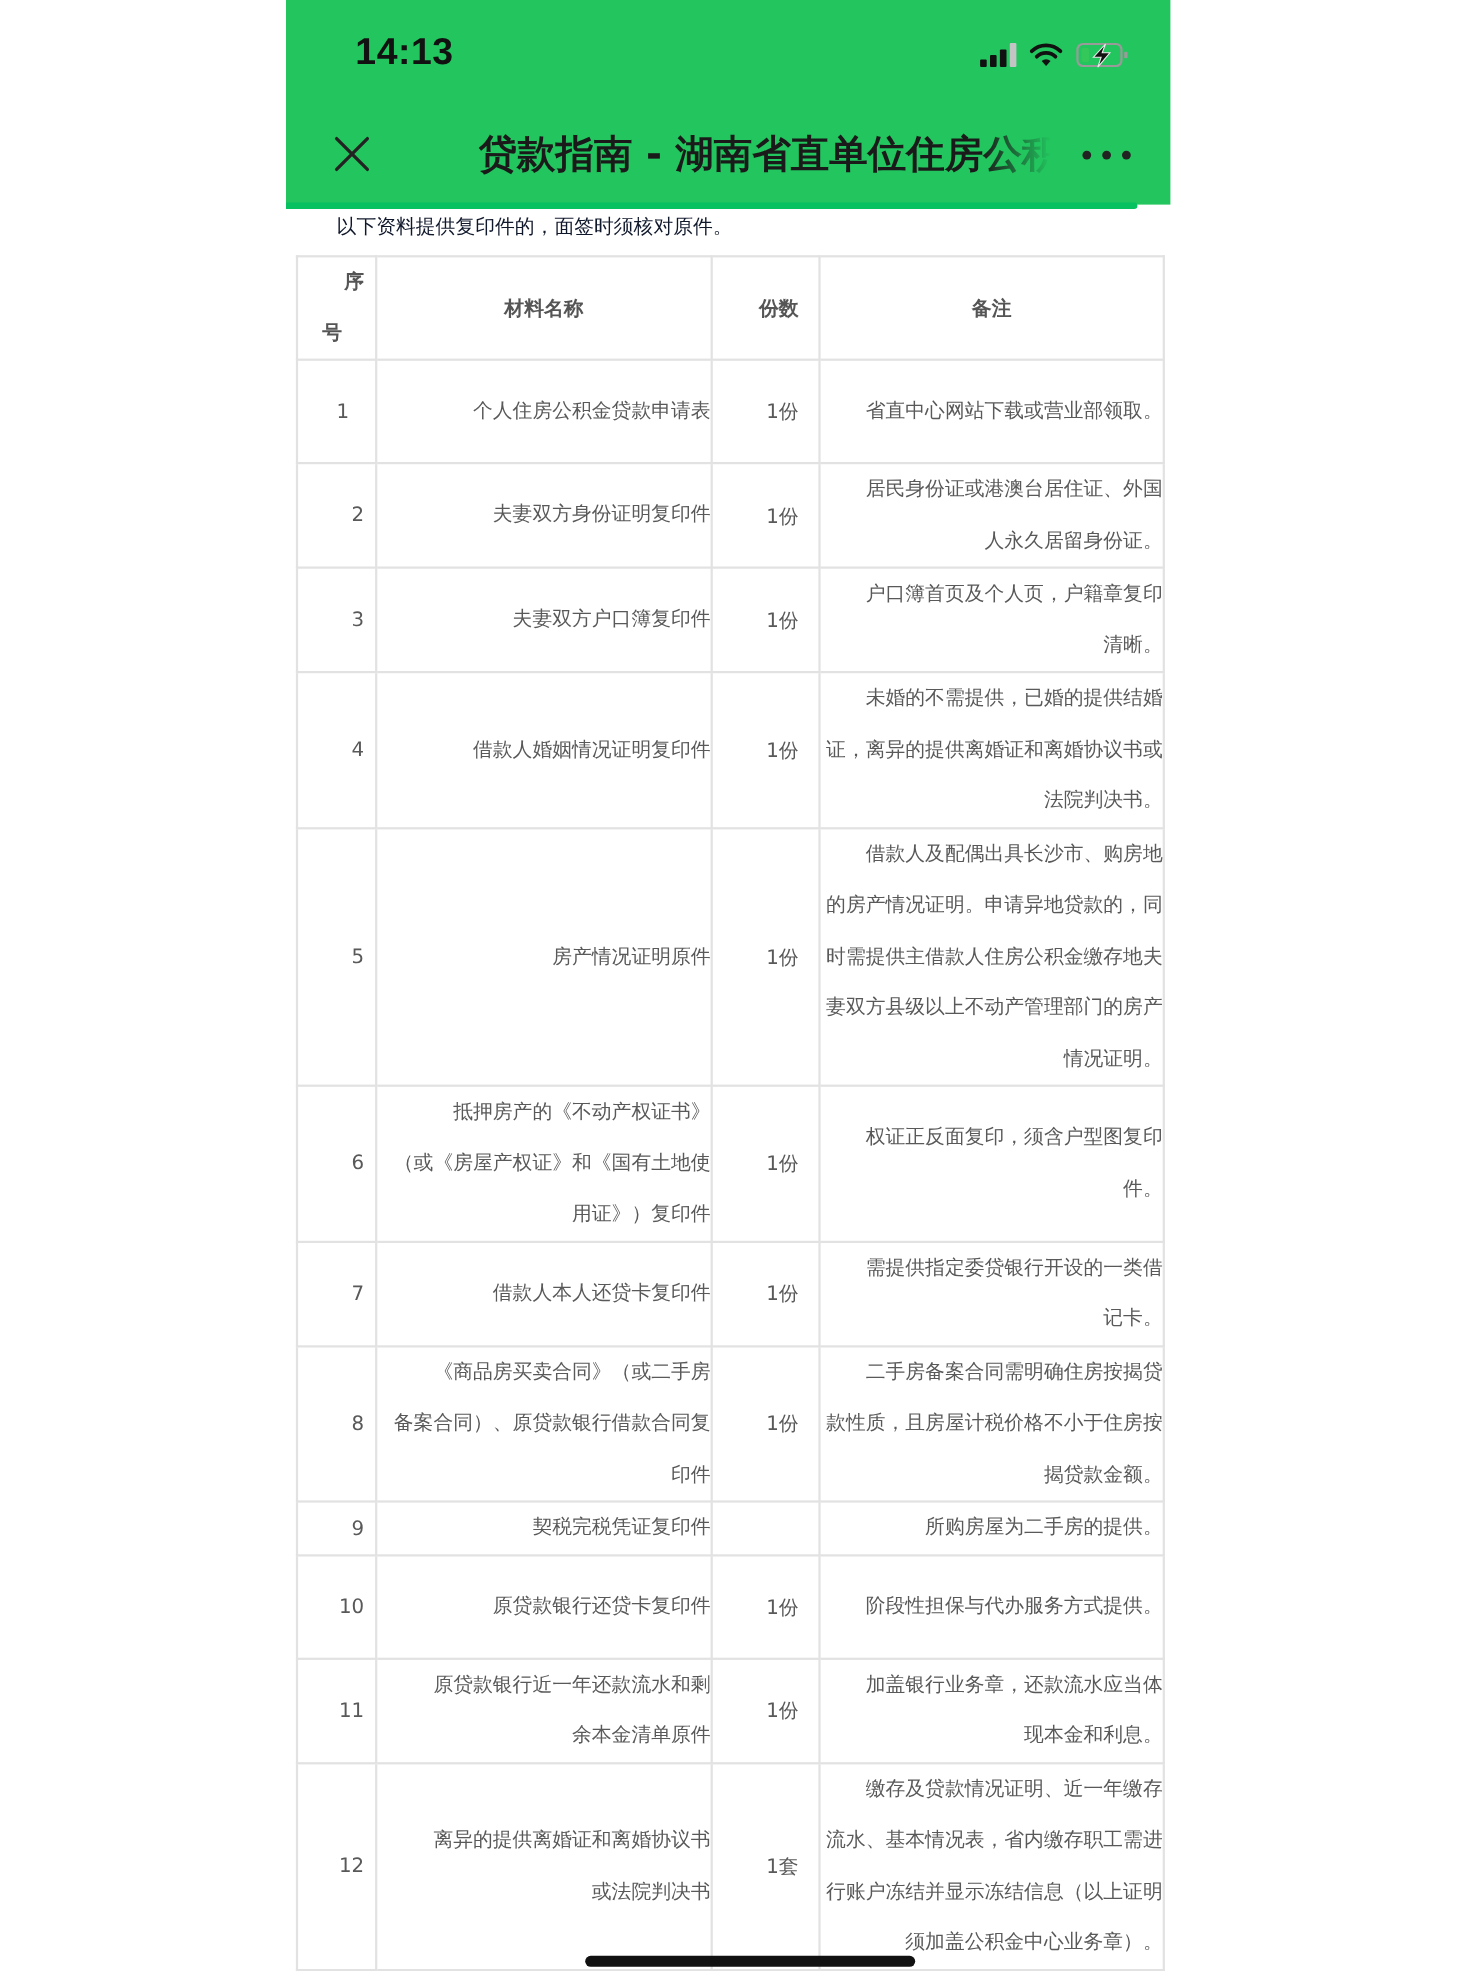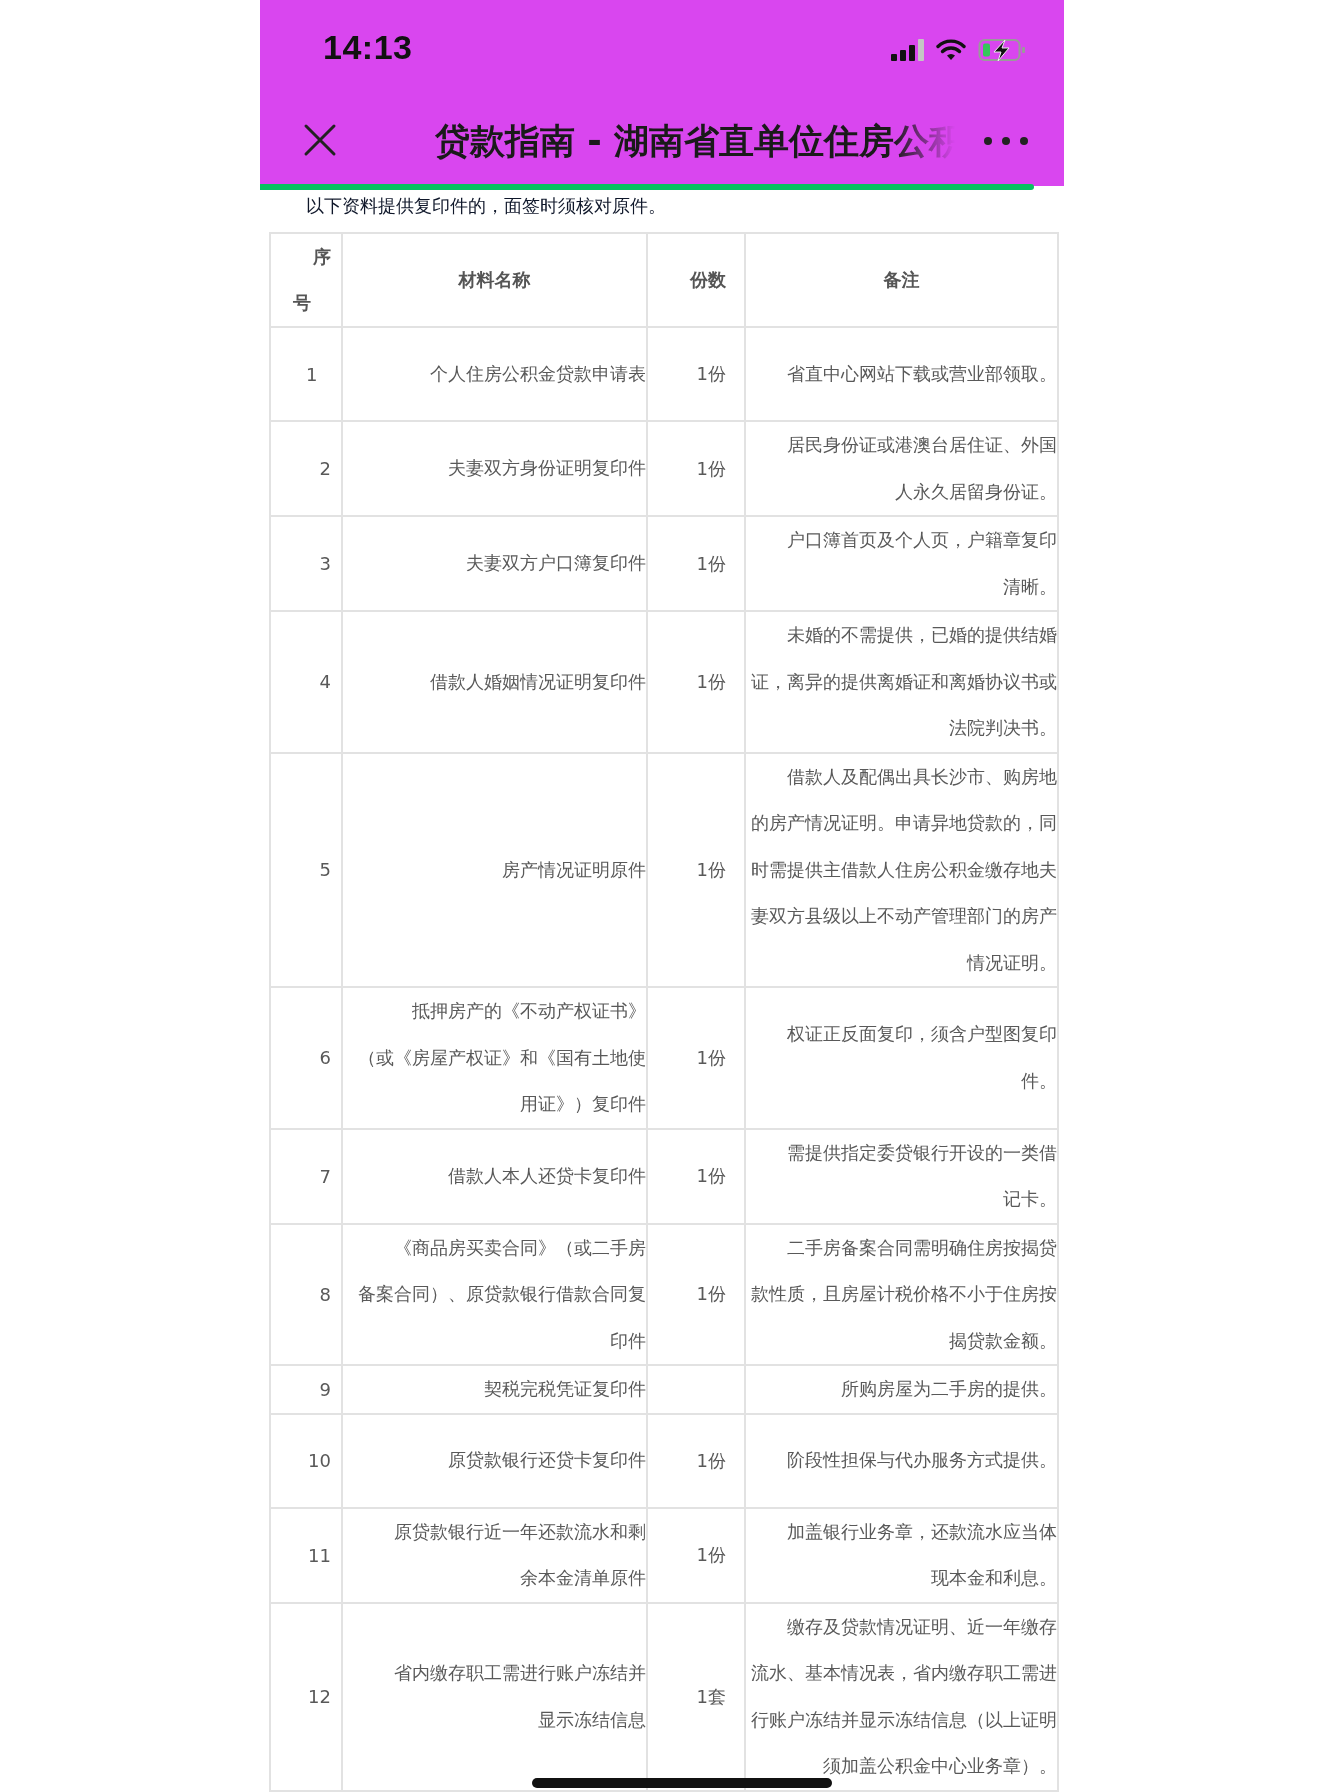--- a/index.html
+++ b/index.html
@@ -7,21 +7,21 @@
     width: 1344px; height: 1792px; overflow: hidden; position: relative;
     background: #ffffff;
     font-family: "DejaVu Sans", "Liberation Sans", sans-serif;
   }
   .screen {
     position: absolute; left: 260px; top: 0; width: 842px; height: 1792px;
     background: #ffffff; overflow: hidden;
   }
   .topbar {
     position: absolute; left: 0; top: 0; width: 804px; height: 186px;
-    background: #d946ef;
+    background: #22c55e;
   }
   .status-time {
     position: absolute; left: 63px; top: 28px; font-size: 34px; font-weight: bold;
     color: #111; letter-spacing: 0.5px;
     font-family: "Liberation Sans", "DejaVu Sans", sans-serif;
   }
   .status-icons {
     position: absolute; right: 38px; top: 34px; height: 32px;
     display: flex; align-items: center; gap: 12px;
   }
@@ -200,21 +200,21 @@
         <td class="cell-text indent">阶段性担保与代办服务方式提供。</td>
       </tr>
       <tr style="height:94px">
         <td class="num">11</td>
         <td class="cell-text indent">原贷款银行近一年还款流水和剩余本金清单原件</td>
         <td class="qty">1份</td>
         <td class="cell-text indent">加盖银行业务章，还款流水应当体现本金和利息。</td>
       </tr>
       <tr style="height:187px">
         <td class="num">12</td>
-        <td class="cell-text indent">省内缴存职工需进行账户冻结并显示冻结信息</td>
+        <td class="cell-text indent">离异的提供离婚证和离婚协议书或法院判决书</td>
         <td class="qty">1套</td>
         <td class="cell-text indent">缴存及贷款情况证明、近一年缴存流水、基本情况表，省内缴存职工需进行账户冻结并显示冻结信息（以上证明须加盖公积金中心业务章）。</td>
       </tr>
     </tbody>
       </table>
   </div>
 
   <div class="home-indicator"></div>
 </div>
 

